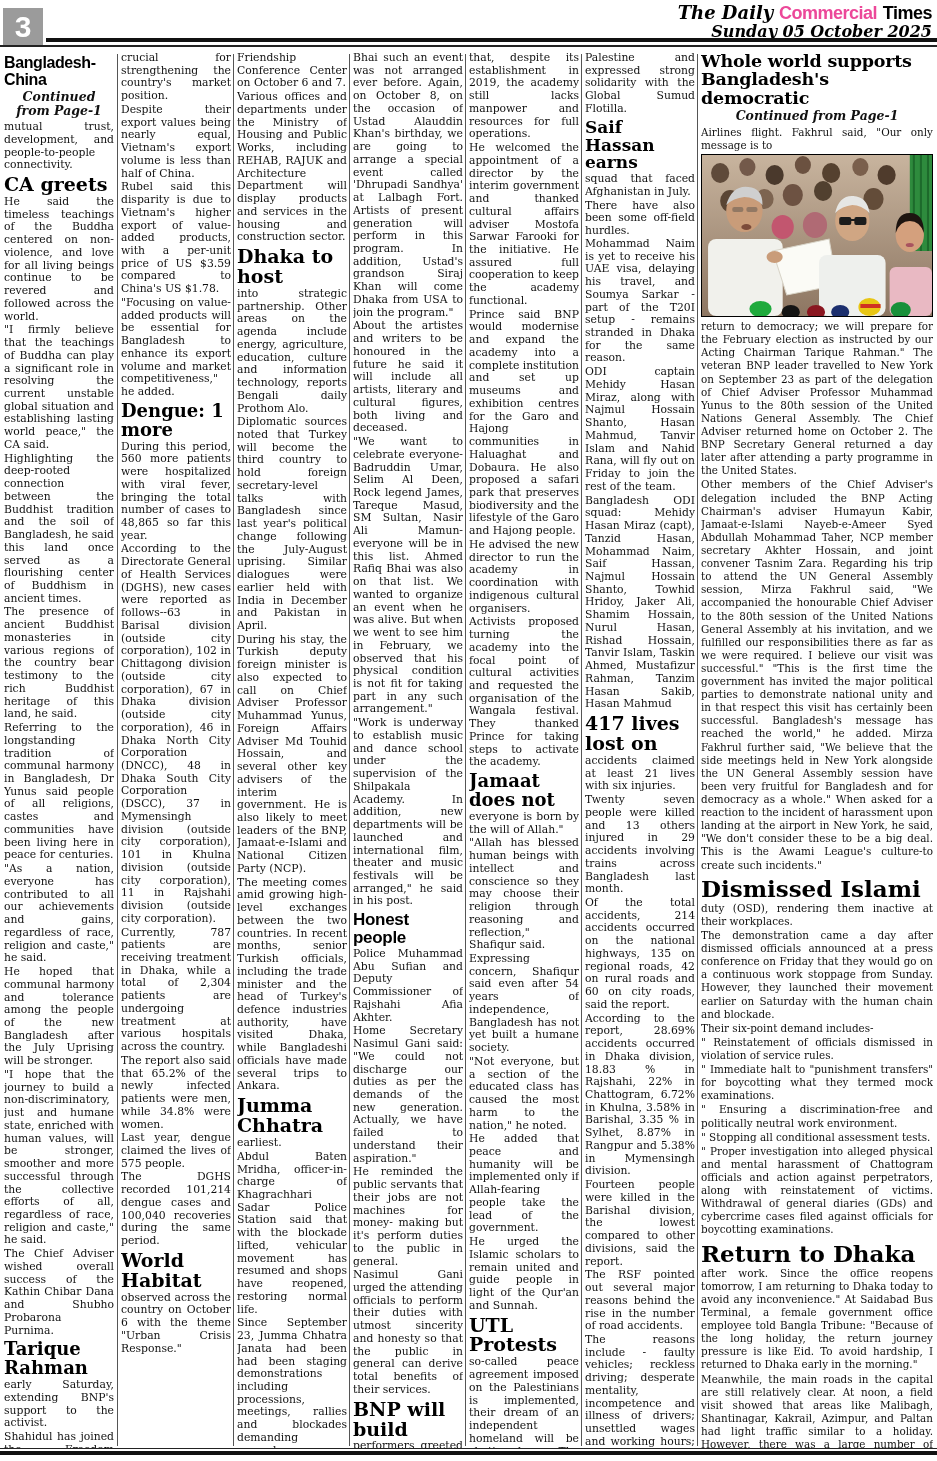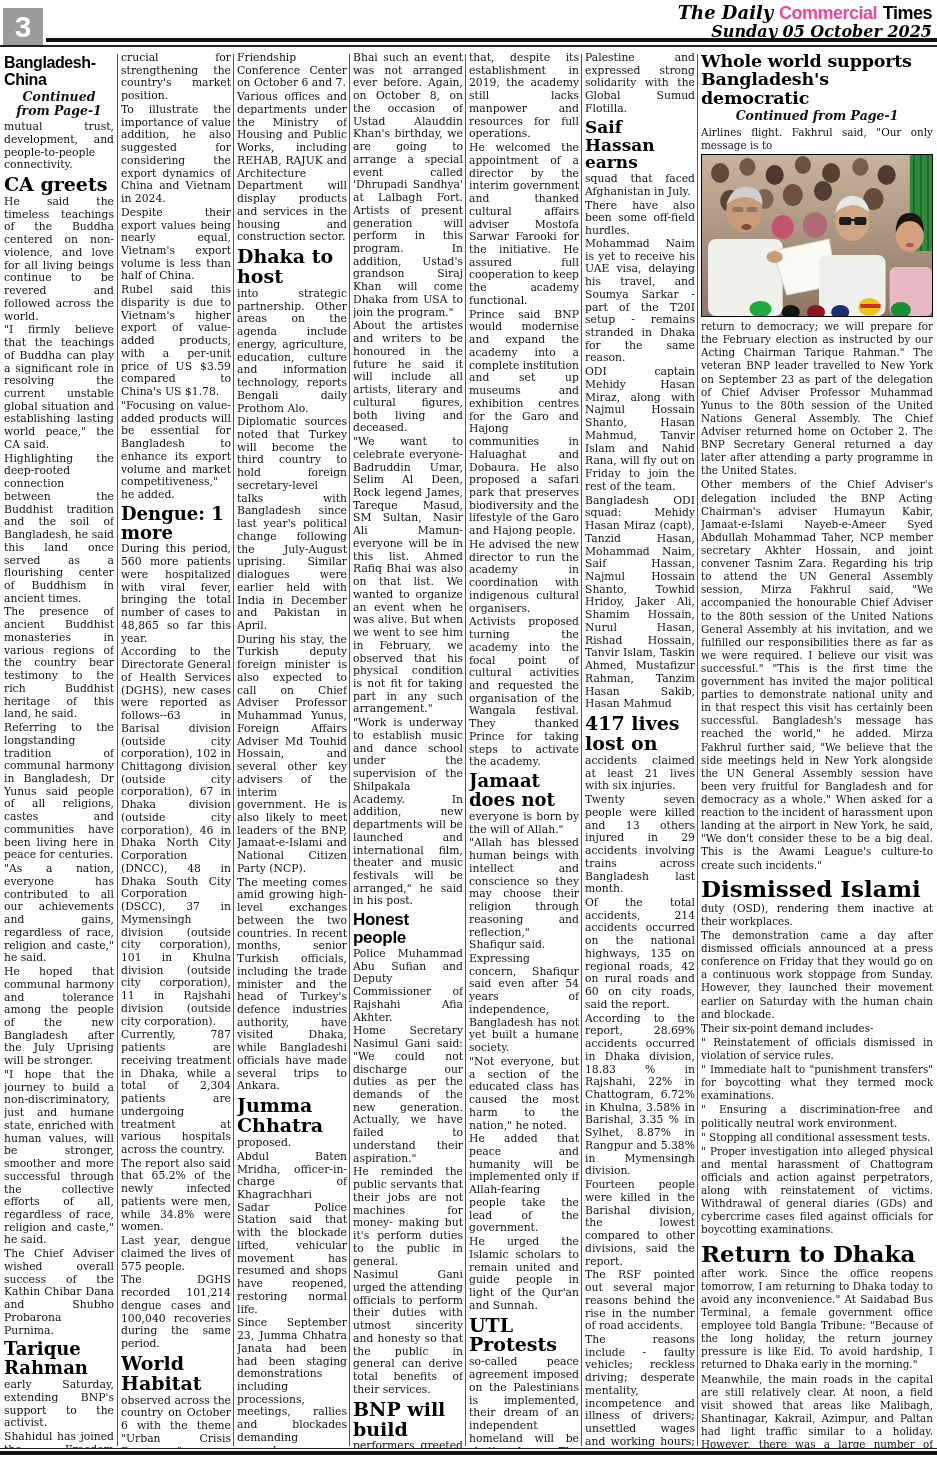--- a/index.html
+++ b/index.html
@@ -79,21 +79,20 @@
   <div>
       <p class="para">early Saturday, extending BNP's support to the activist.</p>
       <p class="para">Shahidul has joined the Freedom Flotilla Coalition's (FFC) Media Flotilla as the first Bangladeshi, in an attempt to break the information blackout in Gaza.</p>
     </div>
 
 </section>
 
 <section class="col ncol" style="left:121px;width:110px">
   <div>
       <p class="para">crucial for strengthening the country's market position.</p>
-      <p class="para">To illustrate the importance of value addition, he also suggested for considering the export dynamics of China and Vietnam in 2024.</p>
       <p class="para">Despite their export values being nearly equal, Vietnam's export volume is less than half of China.</p>
       <p class="para">Rubel said this disparity is due to Vietnam's higher export of value-added products, with a per-unit price of US $3.59 compared to China's US $1.78.</p>
       <p class="para">"Focusing on value-added products will be essential for Bangladesh to enhance its export volume and market competitiveness," he added.</p>
     </div>
   <h2 class="hs18">Dengue: 1 more</h2>
   <div>
       <p class="para">During this period, 560 more patients were hospitalized with viral fever, bringing the total number of cases to 48,865 so far this year.</p>
       <p class="para">According to the Directorate General of Health Services (DGHS), new cases were reported as follows--63 in Barisal division (outside city corporation), 102 in Chittagong division (outside city corporation), 67 in Dhaka division (outside city corporation), 46 in Dhaka North City Corporation (DNCC), 48 in Dhaka South City Corporation (DSCC), 37 in Mymensingh division (outside city corporation), 101 in Khulna division (outside city corporation), 11 in Rajshahi division (outside city corporation).</p>
       <p class="para">Currently, 787 patients are receiving treatment in Dhaka, while a total of 2,304 patients are undergoing treatment at various hospitals across the country.</p>
       <p class="para">The report also said that 65.2% of the newly infected patients were men, while 34.8% were women.</p>
@@ -113,21 +112,21 @@
     </div>
   <h2 class="hs19">Dhaka to host</h2>
   <div>
       <p class="para">into strategic partnership. Other areas on the agenda include energy, agriculture, education, culture and information technology, reports Bengali daily Prothom Alo.</p>
       <p class="para">Diplomatic sources noted that Turkey will become the third country to hold foreign secretary-level talks with Bangladesh since last year's political change following the July-August uprising. Similar dialogues were earlier held with India in December and Pakistan in April.</p>
       <p class="para">During his stay, the Turkish deputy foreign minister is also expected to call on Chief Adviser Professor Muhammad Yunus, Foreign Affairs Adviser Md Touhid Hossain, and several other key advisers of the interim government. He is also likely to meet leaders of the BNP, Jamaat-e-Islami and National Citizen Party (NCP).</p>
       <p class="para">The meeting comes amid growing high-level exchanges between the two countries. In recent months, senior Turkish officials, including the trade minister and the head of Turkey's defence industries authority, have visited Dhaka, while Bangladeshi officials have made several trips to Ankara.</p>
     </div>
   <h2 class="hs19">Jumma Chhatra</h2>
   <div>
-      <p class="para">proposed.</p>
+      <p class="para">earliest.</p>
       <p class="para">Abdul Baten Mridha, officer-in-charge of Khagrachhari Sadar Police Station said that with the blockade lifted, vehicular movement has resumed and shops have reopened, restoring normal life.</p>
       <p class="para">Since September 23, Jumma Chhatra Janata had been had been staging demonstrations including processions, meetings, rallies and blockades demanding exemplary punishment for the alleged rape of an adolescent girl and the arrest of the rapists.</p>
     </div>
 
 </section>
 
 <section class="col ncol" style="left:353px;width:110px">
   <div>
       <p class="para">Bhai such an event was not arranged ever before. Again, on October 8, on the occasion of Ustad Alauddin Khan's birthday, we are going to arrange a special event called 'Dhrupadi Sandhya' at Lalbagh Fort. Artists of present generation will perform in this program. In addition, Ustad's grandson Siraj Khan will come Dhaka from USA to join the program."</p>
       <p class="para">About the artistes and writers to be honoured in the future he said it will include all artists, literary and cultural figures, both living and deceased.</p>

